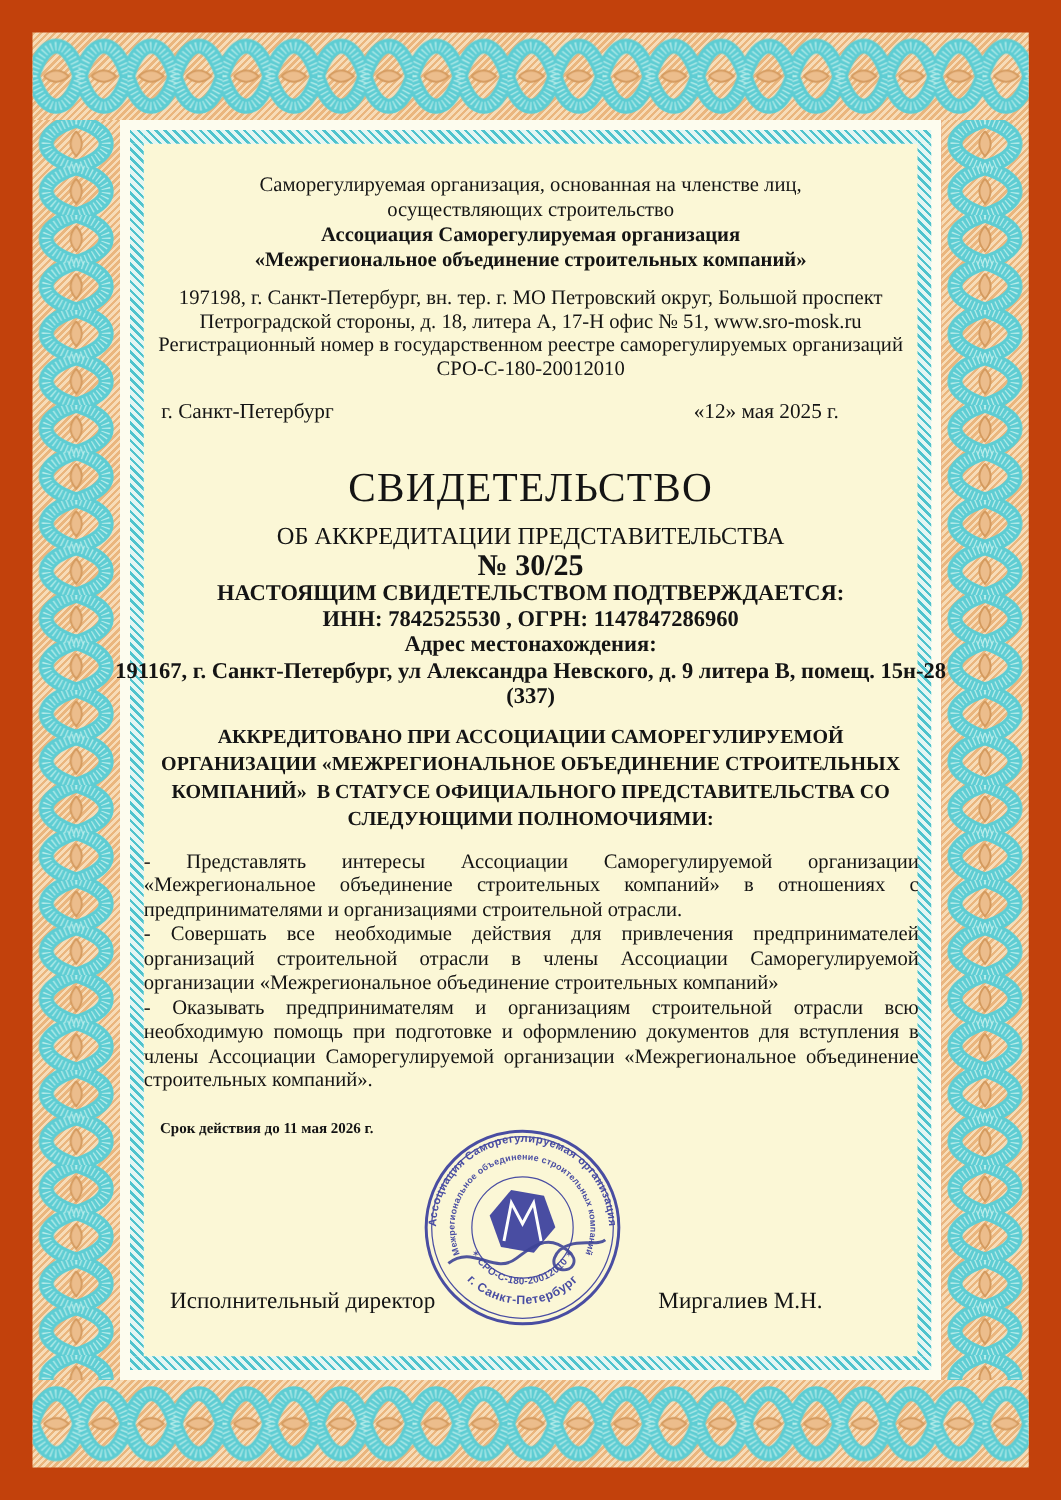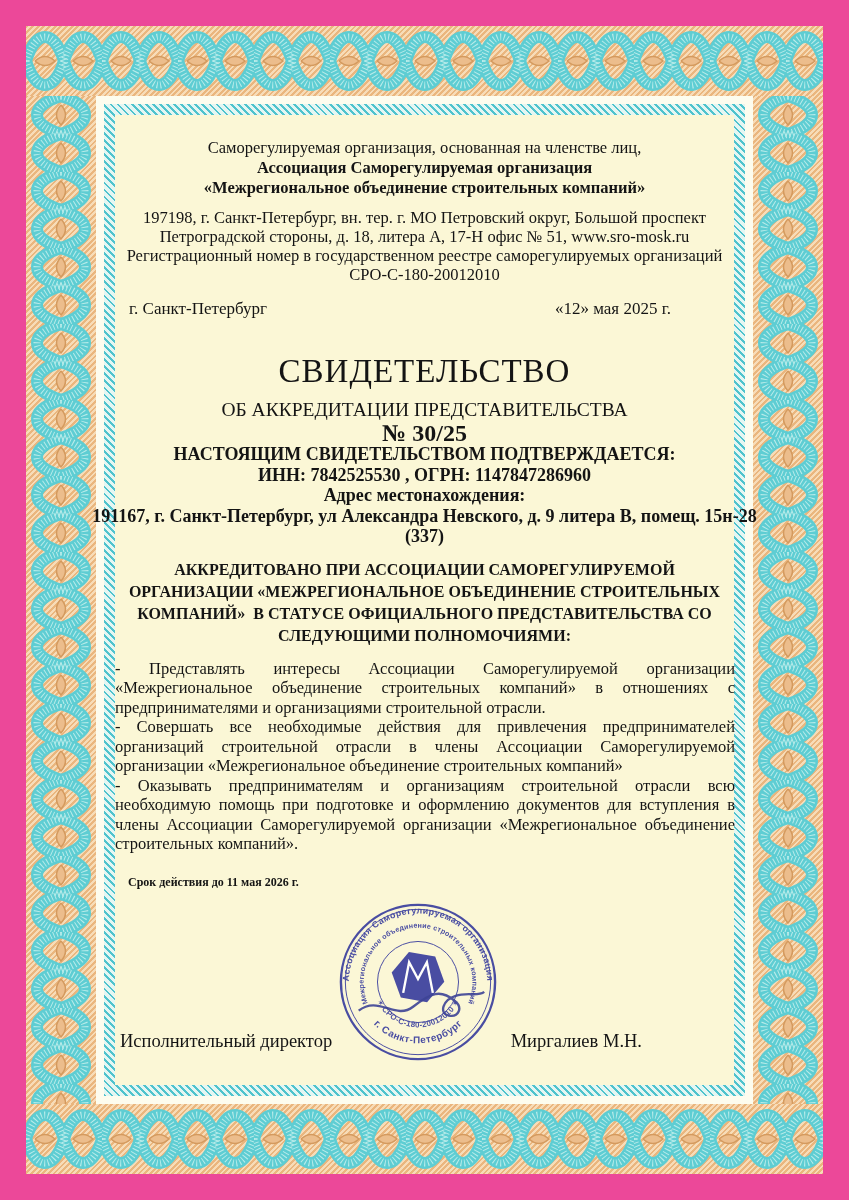--- a/index.html
+++ b/index.html
@@ -1,16 +1,16 @@
 <!DOCTYPE html>
 <html><head>
 <meta charset="utf-8">
 <style>
   html,body{margin:0;padding:0;background:#ffffff;}
-  .page{position:relative;width:849px;height:1200px;background:#ec4899;overflow:hidden;
+  .page{position:relative;width:849px;height:1200px;background:#c2410c;overflow:hidden;
         font-family:"Liberation Serif","DejaVu Serif",serif;color:#141414;}
 
   
   .band{position:absolute;background:repeating-linear-gradient(135deg,#eab67e 0 2px,#f7dcb8 2px 4px);}
   .band svg{position:absolute;left:0;top:0;width:100%;height:100%;display:block;}
   .band-top{left:26px;top:26px;width:797px;height:70px;}
   .band-bottom{left:26px;top:1104px;width:797px;height:70px;}
   .band-left{left:26px;top:96px;width:70px;height:1008px;}
   .band-right{left:753px;top:96px;width:70px;height:1008px;}
 
@@ -39,21 +39,21 @@
   .number-line{font-size:24px;line-height:21px;}
 
   .acc-block{margin-top:12px;}
   .acc-line{font-size:16px;line-height:22px;font-weight:bold;}
 
   .powers{margin:12px -2px 0 -1px;}
   .powers p{margin:0;font-size:16.5px;line-height:19.5px;text-align:justify;}
   .validity{margin-top:18px;font-size:12px;line-height:20px;font-weight:bold;text-indent:12px;}
 
   .stamp{position:absolute;left:334px;top:898px;width:168px;height:168px;opacity:.92;}
-  .sig-row{position:absolute;left:108px;top:1030px;width:617px;display:flex;justify-content:space-between;
+  .sig-row{position:absolute;left:124px;top:1030px;width:617px;display:flex;justify-content:space-between;
            font-size:18.5px;line-height:23px;padding-left:12px;padding-right:83px;box-sizing:border-box;}
 
   .stamp text{font-family:"Liberation Sans","DejaVu Sans",sans-serif;fill:#3a3f9e;font-weight:bold;}
 </style>
 </head>
 <body>
 
 <div class="page">
 
   <svg width="0" height="0" style="position:absolute" aria-hidden="true">
@@ -100,20 +100,23 @@
 
   <div class="inner-gap"></div>
   <div class="frame"></div>
 
   <div class="content">
 
     <div class="header-block">
       <div class="cline hdr">
           <span>Саморегулируемая организация, основанная на членстве лиц,</span>
         </div>
+      <div class="cline hdr">
+          <span>осуществляющих строительство</span>
+        </div>
       <div class="cline hdr b">
           <span>Ассоциация Саморегулируемая организация</span>
         </div>
       <div class="cline hdr b">
           <span>«Межрегиональное объединение строительных компаний»</span>
         </div>
     </div>
 
     <div class="addr-block">
       <div class="cline addr">

